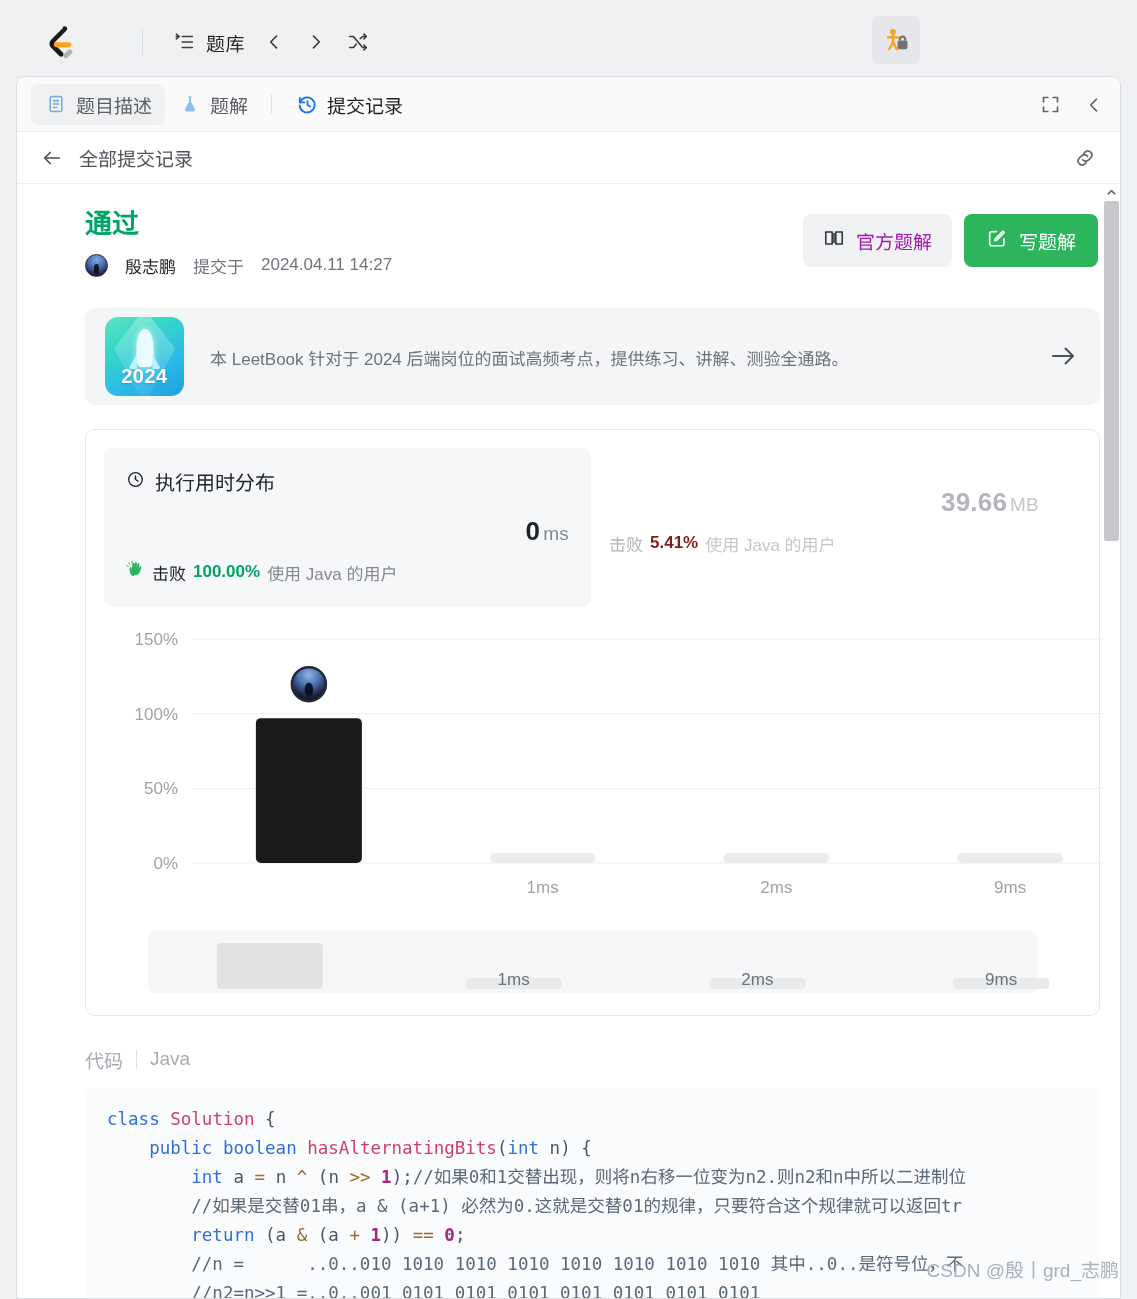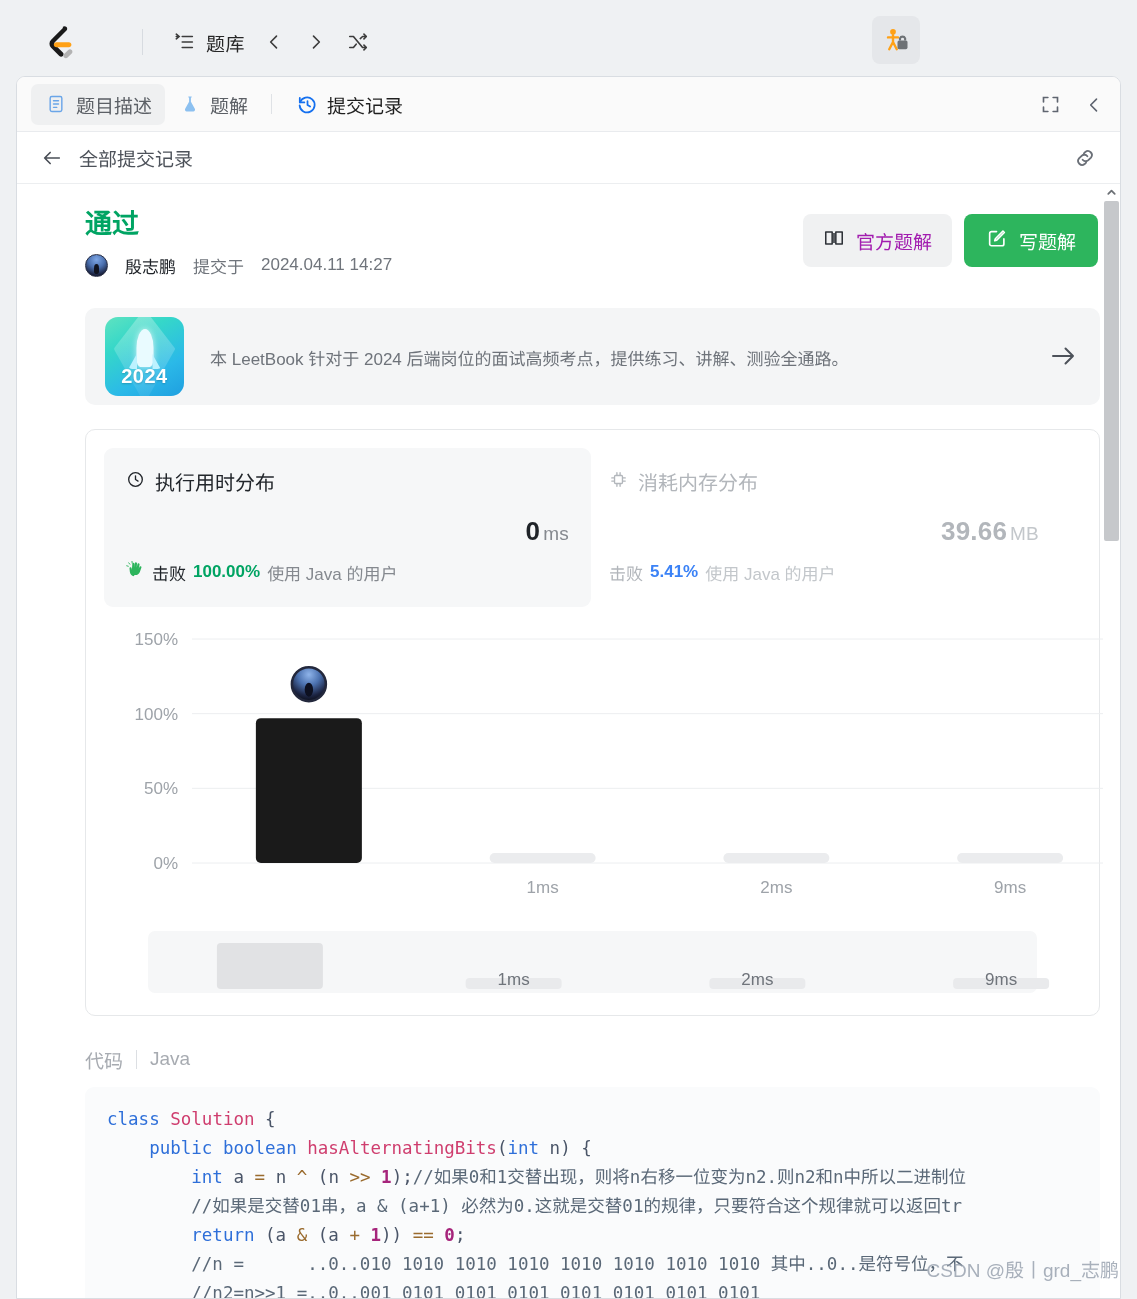--- a/index.html
+++ b/index.html
@@ -146,21 +146,21 @@
   .stat-head { display:flex; align-items:center; gap: 10px; }
   .stat-title { font-size: 20px; color: #22262b; }
   .stat.inactive .stat-title { color: #b2b6bb; }
   .stat-big { margin-top: 20px; font-size: 26px; font-weight: 700; color: #1f2328; letter-spacing:.2px; }
   .stat.inactive .stat-big { color: #b2b6bb; font-weight:700; }
   .stat-unit { font-size: 19px; font-weight: 400; color: #85898f; margin-left: 3px; }
   .stat.inactive .stat-unit { color: #c3c7cb; }
   .stat-beat { margin-top: 13px; font-size: 17px; color: #1f2328; display:flex; align-items:center; gap:7px; }
   .stat.inactive .stat-beat { color: #b2b6bb; }
   .beat-pct { color: #00a463; font-weight: 700; }
-  .stat.inactive .beat-pct { color: #3b82f6; font-weight:700; }
+  .stat.inactive .beat-pct { color: #7f1d1d; font-weight:700; }
   .beat-suffix { color: #85898f; }
   .stat.inactive .beat-suffix { color: #c3c7cb; }
 
   
   .chart { position: relative; height: 300px; margin: 14px 8px 0 8px; }
   .chart svg { display:block; }
   .brush {
     margin: 10px 44px 0 44px; height: 62px; background: #f6f7f8; border-radius: 7px;
     position: relative; cursor: ew-resize;
   }
@@ -392,29 +392,20 @@
                     <path d="M3.5 3.6l1.3 1.7M7.6 1.8l.2 2.1M.9 7.3l2 .6" stroke="#2db55d" stroke-width="1.2" stroke-linecap="round" fill="none"></path>
                   </svg>
                 </span>
                 <span>击败</span>
                 <span class="beat-pct">100.00%</span>
                 <span class="beat-suffix">使用 Java 的用户</span>
               </div>
             </div>
 
             <div class="stat inactive">
-              <div class="stat-head">
-                <span>
-                  <svg width="19" height="19" viewBox="0 0 24 24" fill="none" stroke="#b2b6bb" stroke-width="1.7">
-                    <rect x="7" y="7" width="10" height="10" rx="1.2"></rect>
-                    <path d="M10 3.5v3M14 3.5v3M10 17.5v3M14 17.5v3M3.5 10h3M3.5 14h3M17.5 10h3M17.5 14h3" stroke-linecap="round"></path>
-                  </svg>
-                </span>
-                <span class="stat-title">消耗内存分布</span>
-              </div>
               <div class="stat-big">
                 <span>39.66</span><span class="stat-unit">MB</span>
               </div>
               <div class="stat-beat">
                 <span>击败</span>
                 <span class="beat-pct">5.41%</span>
                 <span class="beat-suffix">使用 Java 的用户</span>
               </div>
             </div>
           </div>

